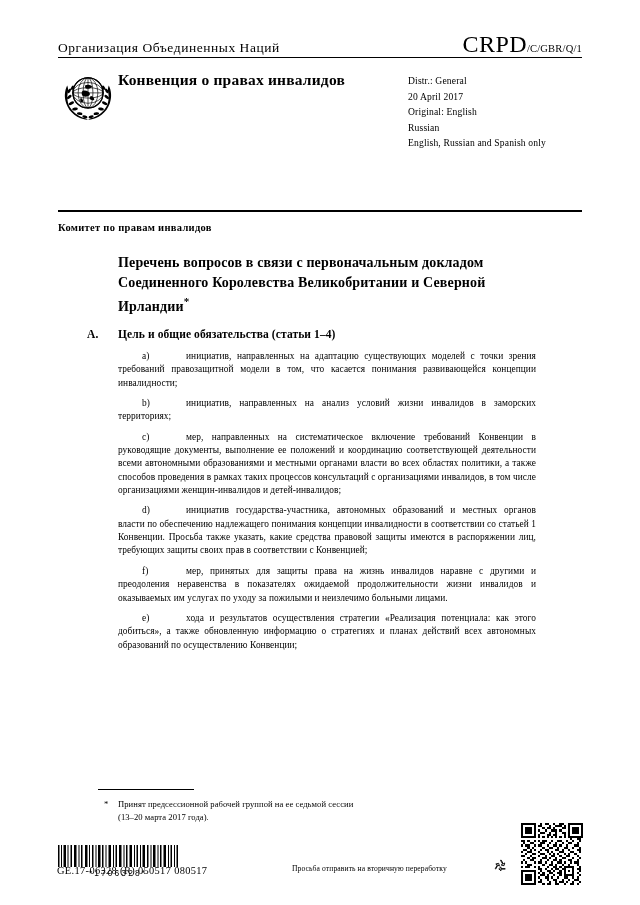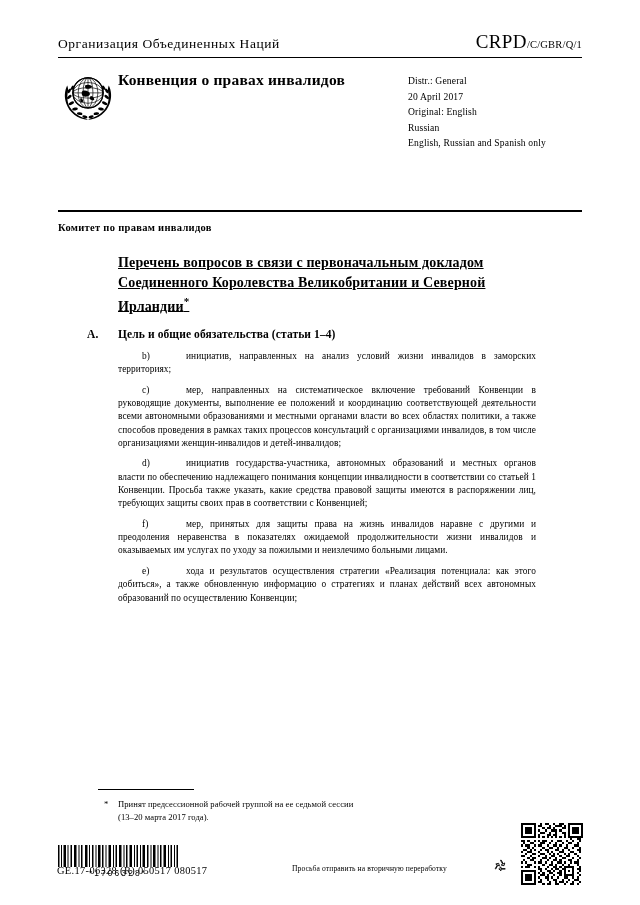--- a/index.html
+++ b/index.html
@@ -38,21 +38,21 @@
     font-size: 13.5px;
     letter-spacing: 0.55px;
     white-space: nowrap;
   }
   .symbol-block {
     white-space: nowrap;
     display: flex;
     align-items: baseline;
   }
   .symbol-main {
-    font-size: 19px;
+    font-size: 24px;
     letter-spacing: 0.4px;
     line-height: 1;
   }
   .symbol-sub {
     font-size: 10.5px;
     letter-spacing: 0.2px;
     line-height: 1;
   }
 
   .rule-thin {
@@ -115,21 +115,20 @@
   
   .doc-title {
     position: absolute;
     left: 118px;
     top: 253px;
     width: 420px;
     font-size: 14px;
     font-weight: bold;
     line-height: 1.45;
     letter-spacing: 0.15px;
-    text-decoration: underline;
   }
   .doc-title .star {
     font-size: 11px;
     vertical-align: super;
     font-weight: bold;
   }
 
   
   .section-head {
     position: absolute;
@@ -328,20 +327,21 @@
 
   <div class="committee">Комитет по правам инвалидов</div>
 
   <div class="doc-title"><span>Перечень вопросов в связи с первоначальным докладом Соединенного Королевства Великобритании и Северной Ирландии</span><span class="star">*</span></div>
 
   <div class="section-head"><span class="sec-letter">A.</span><span>Цель и общие обязательства (статьи 1–4)</span></div>
 
   <div class="body-wrap">
 
 
+    <p class="para lettered"><span class="lead">a)</span><span>инициатив, направленных на адаптацию существующих моделей с точки зрения требований правозащитной модели в том, что касается понимания развивающейся концепции инвалидности;</span></p>
 
     <p class="para lettered"><span class="lead">b)</span><span>инициатив, направленных на анализ условий жизни инвалидов в заморских территориях;</span></p>
 
     <p class="para lettered"><span class="lead">c)</span><span>мер, направленных на систематическое включение требований Конвенции в руководящие документы, выполнение ее положений и координацию соответствующей деятельности всеми автономными образованиями и местными органами власти во всех областях политики, а также способов проведения в рамках таких процессов консультаций с организациями инвалидов, в том числе организациями женщин-инвалидов и детей-инвалидов;</span></p>
 
     <p class="para lettered"><span class="lead">d)</span><span>инициатив государства-участника, автономных образований и местных органов власти по обеспечению надлежащего понимания концепции инвалидности в соответствии со статьей 1 Конвенции. Просьба также указать, какие средства правовой защиты имеются в распоряжении лиц, требующих защиты своих прав в соответствии с Конвенцией;</span></p>
 
     <p class="para lettered"><span class="lead">f)</span><span>мер, принятых для защиты права на жизнь инвалидов наравне с другими и преодоления неравенства в показателях ожидаемой продолжительности жизни инвалидов и оказываемых им услугах по уходу за пожилыми и неизлечимо больными лицами.</span></p>
 
     <p class="para lettered"><span class="lead">e)</span><span>хода и результатов осуществления стратегии «Реализация потенциала: как этого добиться», а также обновленную информацию о стратегиях и планах действий всех автономных образований по осуществлению Конвенции;</span></p>

